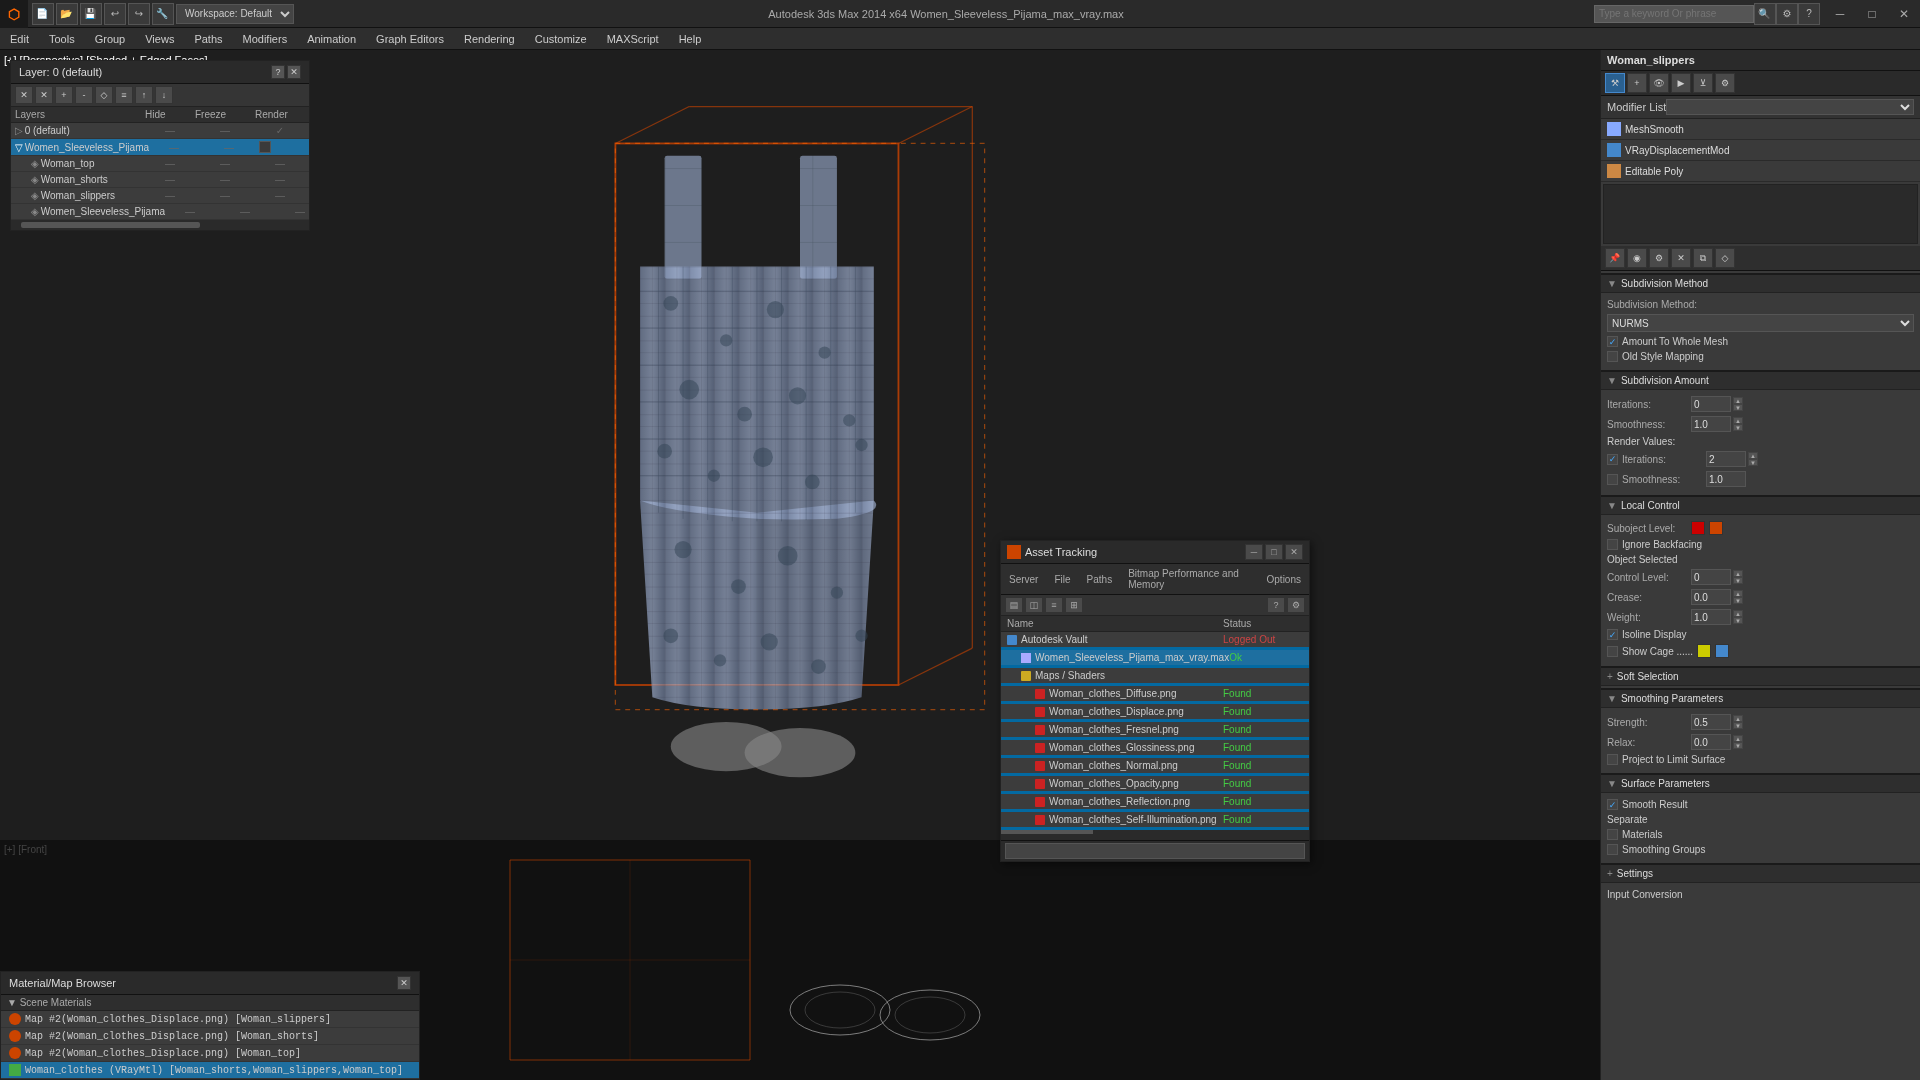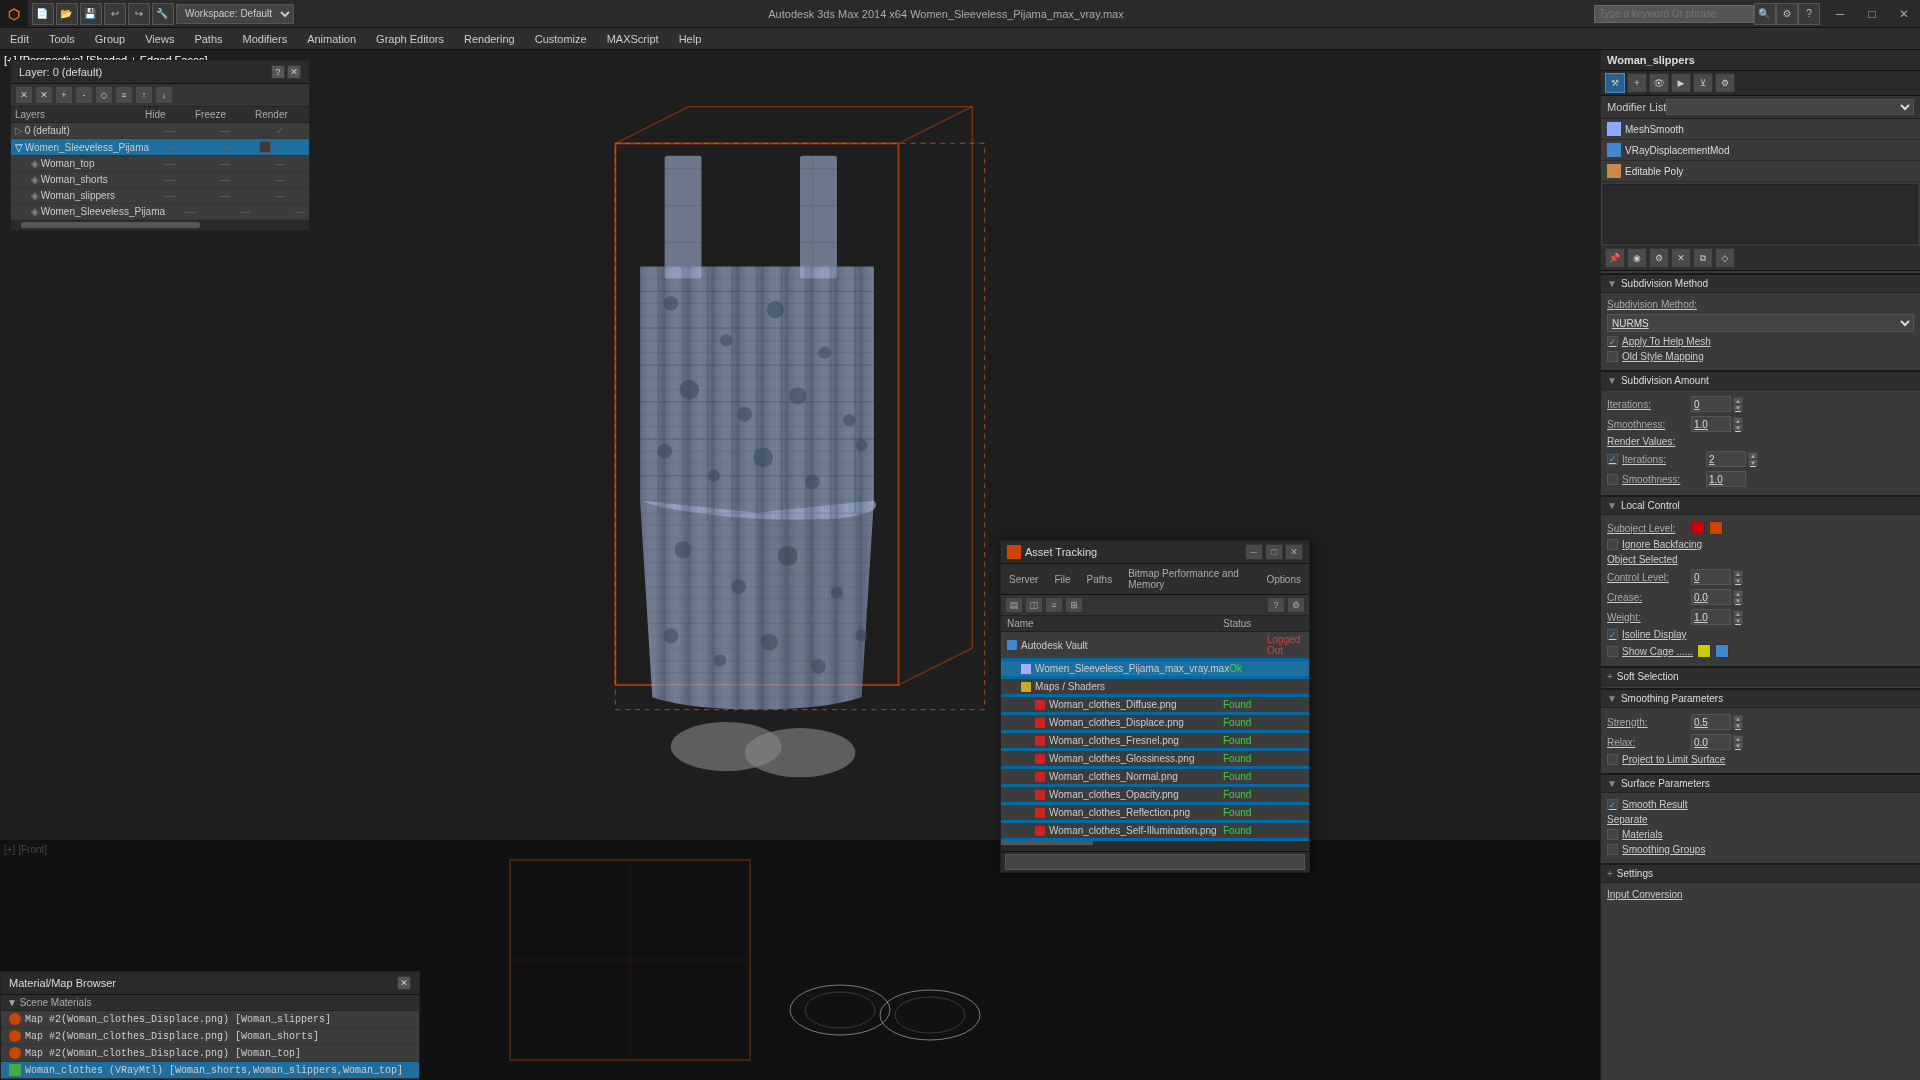--- a/index.html
+++ b/index.html
@@ -337,21 +337,20 @@
       color: #ddd;
       margin-top: 2px;
     }
     .section-arrow {
       color: #888;
       font-size: 10px;
     }
     .section-body {
       padding: 4px 6px;
       background: #3a3a3a;
-      text-decoration: underline;
     }
     .prop-row {
       display: flex;
       align-items: center;
       gap: 4px;
       padding: 2px 0;
       font-size: 10px;
       color: #ccc;
     }
     .prop-label { min-width: 80px; color: #aaa; }
@@ -480,21 +479,21 @@
       color: #ccc;
       border-bottom: 3px solid #0369a1;
       align-items: center;
     }
     .ap-row.selected { background: #1e6fa0; }
     .ap-row-name { display: flex; align-items: center; gap: 4px; }
     .ap-indent { padding-left: 14px; }
     .ap-indent2 { padding-left: 28px; }
     .ap-status-ok { color: #44cc44; }
     .ap-status-found { color: #44cc44; }
-    .ap-status-loggedout { color: #cc4444; margin-left: 44px; }
+    .ap-status-loggedout { color: #cc4444; }
     .ap-icon {
       width: 10px; height: 10px;
       background: #cc4400;
       border-radius: 1px;
       flex-shrink: 0;
     }
     .ap-icon-red { background: #cc2222; }
     .ap-icon-blue { background: #4488cc; }
     .ap-icon-folder { background: #ccaa22; }
     .ap-scrollbar {
@@ -1033,21 +1032,21 @@
         <div class="prop-row">
           <span class="prop-label">Subdivision Method:</span>
         </div>
         <div class="prop-row">
           <select class="prop-select">
             <option>NURMS</option>
           </select>
         </div>
         <div class="checkbox-row">
           <div class="cb checked"></div>
-          <span>Apply To Help Mesh</span>
+          <span>Amount To Whole Mesh</span>
         </div>
         <div class="checkbox-row">
           <div class="cb"></div>
           <span>Old Style Mapping</span>
         </div>
       </div>
 
       <div class="section-header">
         <span class="section-arrow">▼</span>
         <span>Subdivision Amount</span>

